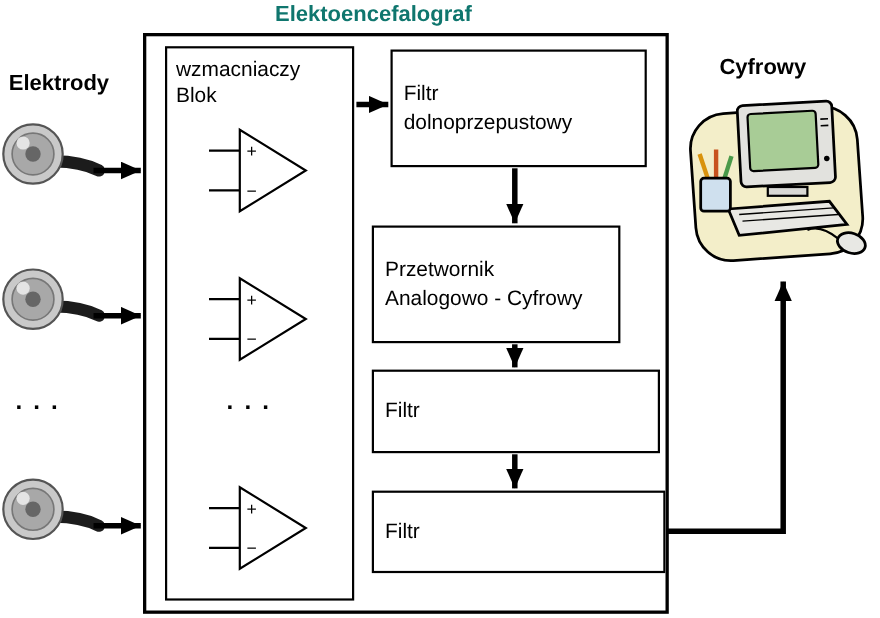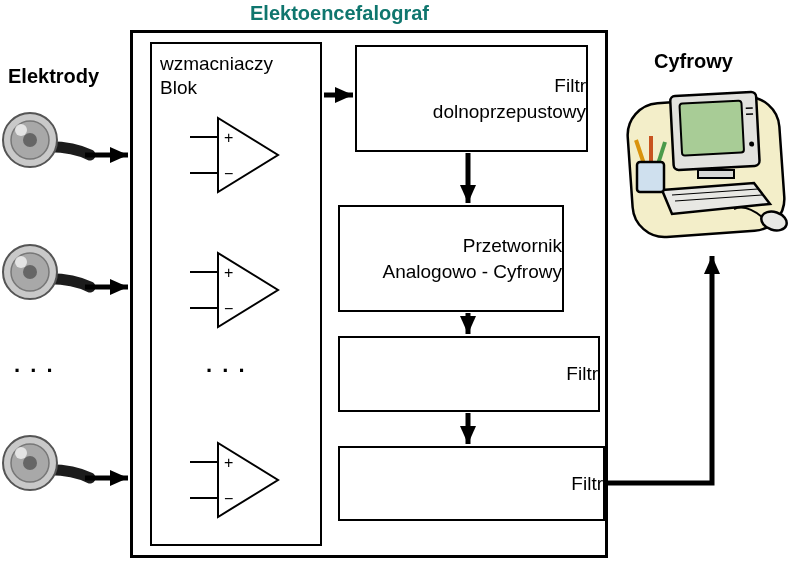--- a/index.html
+++ b/index.html
@@ -14,21 +14,21 @@
   .outer-box { position:absolute; left:130px; top:30px; width:478px; height:528px;
                border:3px solid #000; background:transparent; }
   .amp-box   { position:absolute; left:150px; top:42px; width:172px; height:504px;
                border:2px solid #000; }
   .amp-title { position:absolute; left:8px; top:8px; font-size:19px; line-height:24px; }
   .amp-title span { display:block; }
 
   .box { position:absolute; border:2px solid #000; background:#fff; display:flex;
          flex-direction:column; justify-content:center; padding-left:10px;
          font-size:19px; line-height:26px; color:#000; }
-  .box span { display:block;text-align:right; }
+  .box span { display:block; }
   .box-lowpass  { left:355px; top:45px;  width:233px; height:107px; }
   .box-adc      { left:338px; top:205px; width:226px; height:107px; }
   .box-highpass { left:338px; top:336px; width:262px; height:76px; }
   .box-bandstop { left:338px; top:446px; width:267px; height:75px; }
 
   .dots { position:absolute; font-size:22px; font-weight:bold; letter-spacing:2px; }
   .dots-left { left:14px;  top:352px; }
   .dots-amp  { left:206px; top:352px; }
 
   .opamp { position:absolute; width:95px; height:85px; }

